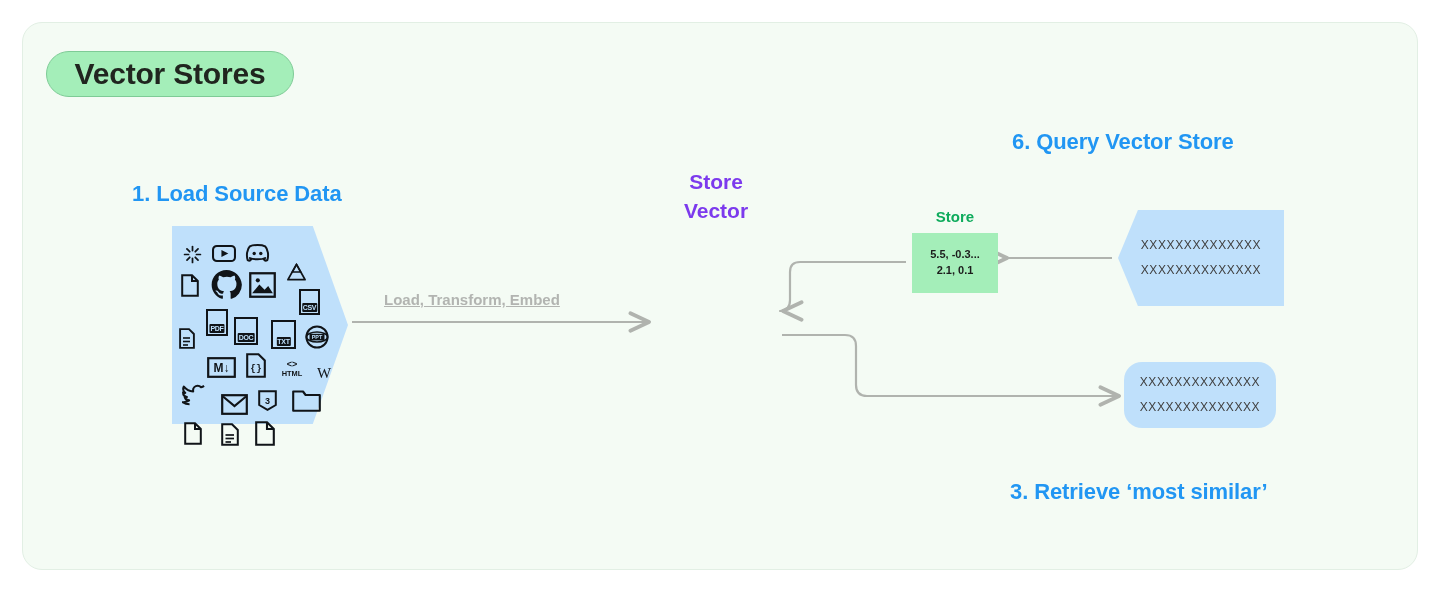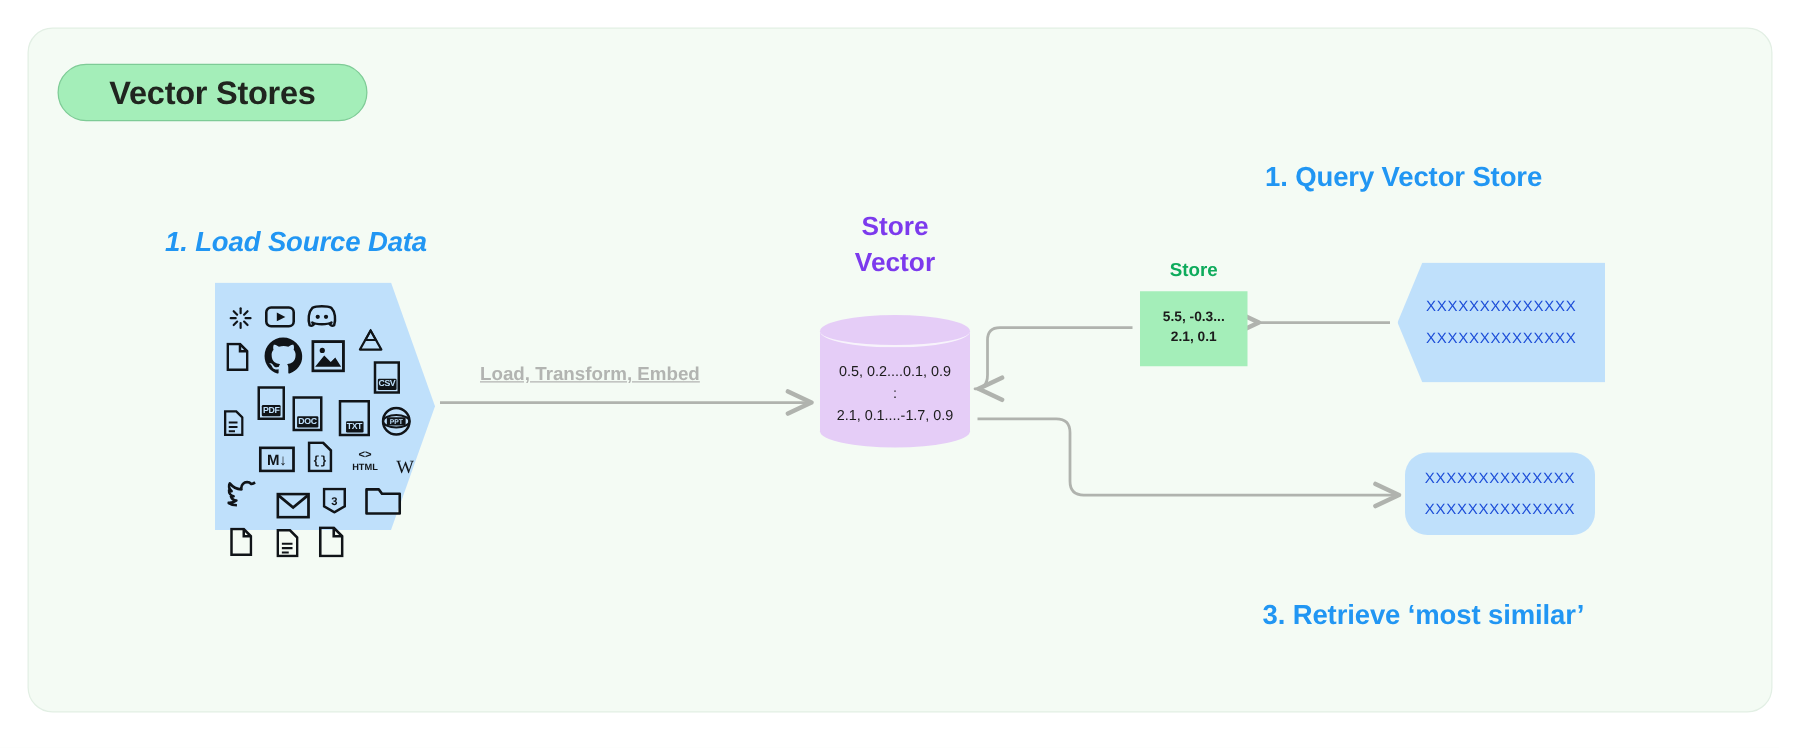--- a/index.html
+++ b/index.html
@@ -42,36 +42,36 @@
     height: 46px;
     background: #a4eeb9;
     border: 1.5px solid #7ecb96;
     border-radius: 23px;
     box-sizing: border-box;
     display: flex;
     align-items: center;
     justify-content: center;
   }
   .title-pill .label {
-    font-size: 26px;
+    font-size: 30px;
     font-weight: bold;
     color: #20251f;
     letter-spacing: -0.2px;
   }
 
   
   .heading {
     position: absolute;
     font-size: 22px;
     font-weight: bold;
     color: #2196f3;
     white-space: nowrap;
     letter-spacing: -0.1px;
   }
-  #heading-1 { left: 132px; top: 181px; font-style: italic; }
+  #heading-1 { left: 132px; top: 181px; }
   #heading-2 { left: 1012px; top: 129px; }
   #heading-3 { left: 982px; top: 479px; margin-left: 28px; }
 
   
   .vs-title {
     position: absolute;
     left: 656px;
     top: 168px;
     width: 120px;
     text-align: center;
@@ -229,21 +229,21 @@
     background: #bfe0fb;
     clip-path: polygon(12% 0, 100% 0, 100% 100%, 12% 100%, 0 50%);
     display: flex;
     flex-direction: column;
     align-items: center;
     justify-content: center;
   }
   .query-tag .xline,
   .result-box .xline {
     font-size: 12px;
-    color: #1d4ed8;
+    color: #404040;
     letter-spacing: 0.6px;
     line-height: 2.1;
   }
 
   
   .result-box {
     position: absolute;
     left: 1124px;
     top: 362px;
     width: 152px;
@@ -271,21 +271,21 @@
 
 <div id="stage">
 
   <div class="card"></div>
 
   <div class="title-pill">
     <span class="label">Vector Stores</span>
   </div>
 
   <div class="heading" id="heading-1">1. Load Source Data</div>
-  <div class="heading" id="heading-2">1. Query Vector Store</div>
+  <div class="heading" id="heading-2">6. Query Vector Store</div>
   <div class="heading" id="heading-3">3. Retrieve ‘most similar’</div>
 
   <div class="vs-title">
     <div>Store</div>
     <div>Vector</div>
   </div>
 
   <div class="source-pentagon"></div>
 
   <div class="icon-grid">
@@ -470,30 +470,20 @@
 
     <g>
       <path d="M906 262 H800 Q790 262 790 272 V300 Q790 311 780 311 H784" fill="none" stroke="#b0b3ae" stroke-width="2.2" stroke-linejoin="round" marker-end="url(#arrowL)"></path>
     </g>
 
     <g>
       <path d="M782 335 H845 Q856 335 856 346 V385 Q856 396 867 396 H1118" fill="none" stroke="#b0b3ae" stroke-width="2.2" stroke-linejoin="round" marker-end="url(#arrowR)"></path>
     </g>
   </svg>
 
-  <div class="cylinder">
-    <div class="cyl-bottom"></div>
-    <div class="cyl-body"></div>
-    <div class="cyl-top"></div>
-    <div class="cyl-text">
-      <div>0.5, 0.2....0.1, 0.9</div>
-      <div>:</div>
-      <div>2.1, 0.1....-1.7, 0.9</div>
-    </div>
-  </div>
 
   <div class="embed-label">Store</div>
   <div class="embed-box">
     <div class="line">5.5, -0.3...</div>
     <div class="line">2.1, 0.1</div>
   </div>
 
   <div class="query-tag">
     <div class="xline">XXXXXXXXXXXXXX</div>
     <div class="xline">XXXXXXXXXXXXXX</div>

